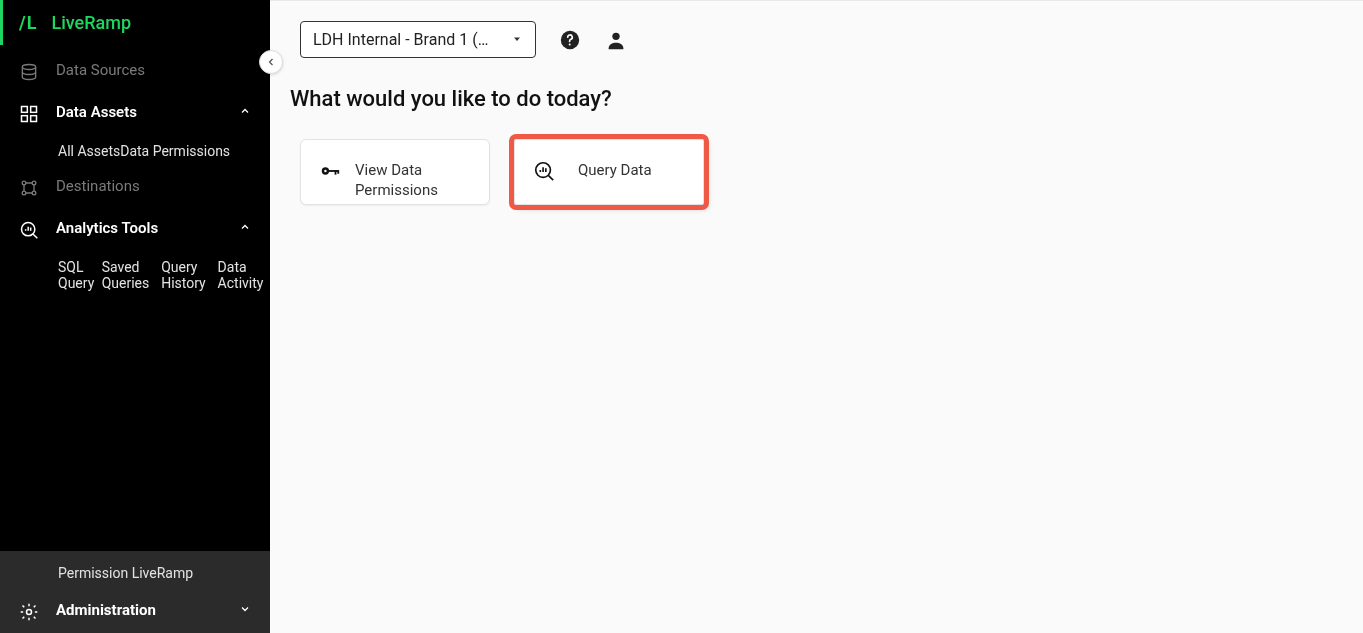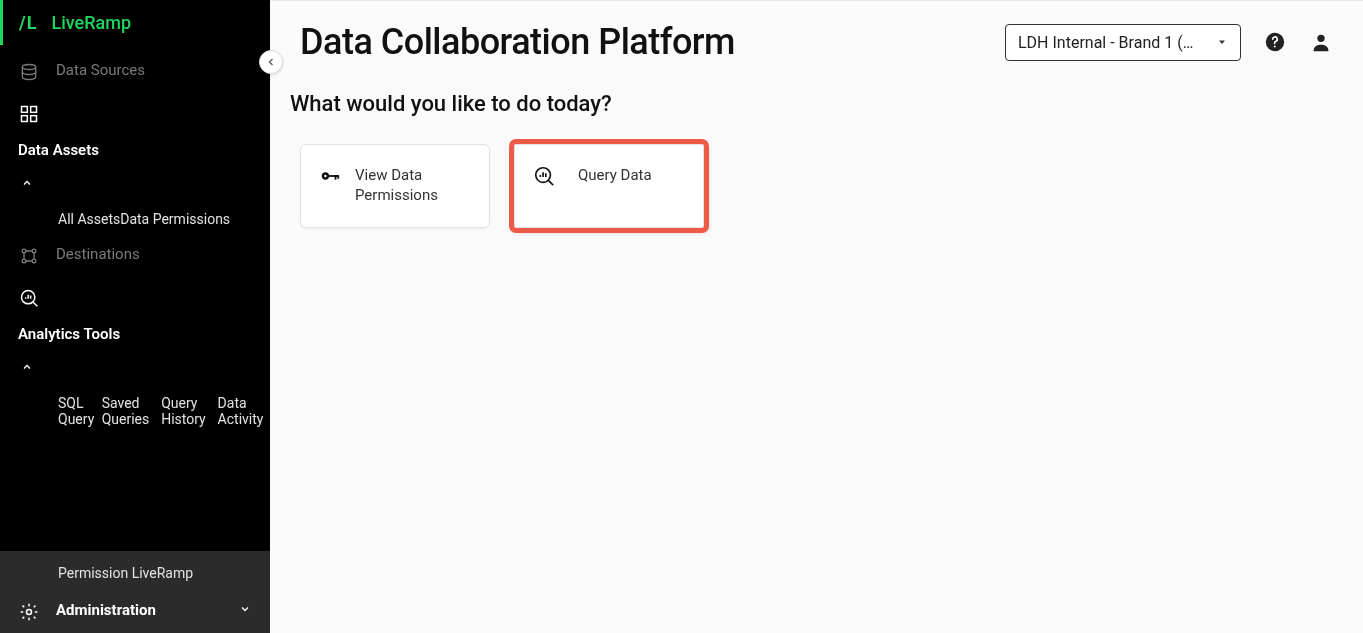--- a/index.html
+++ b/index.html
@@ -20,21 +20,21 @@
   }
   .brand .brand-name { color:#1ed760; font-size:18px; font-weight:500; }
 
   .nav { flex:1; overflow-y:auto; padding-top:6px; }
   .nav-item {
     display:flex; align-items:flex-start; gap:16px;
     padding:10px 16px 10px 18px; cursor:pointer;
     font-size:15px; color:#bfbfbf;
   }
   .nav-item.disabled { color:#7a7a7a; }
-  .nav-item.active { color:#fff; font-weight:600;flex-direction:column; }
+  .nav-item.active { color:#fff; font-weight:600; }
   .nav-item .label { flex:1; }
   .nav-item .chev { width:18px; text-align:center; color:#fff; }
   .nav-icon { width:22px; height:22px; display:flex; align-items:center; justify-content:center; flex:0 0 22px; }
   .nav-icon svg { stroke:currentColor; fill:none; }
 
   .nav-sub { padding-left:58px; display:flex; flex-direction:row; }
   .nav-sub-item { padding:8px 0; font-size:14px; color:#e2e2e2; cursor:pointer; }
 
   .sidebar-bottom { background:#2b2b2b; }
   .sidebar-bottom .nav-sub { padding-top:6px; padding-bottom:2px; }
@@ -67,21 +67,21 @@
     display:flex; align-items:center; justify-content:space-between; gap:18px;
     background:#fff; cursor:pointer;
   }
   .org-select .sel-text { white-space:nowrap; overflow:hidden; text-overflow:ellipsis; max-width:180px; }
   .hdr-icon { width:24px; height:24px; display:flex; align-items:center; justify-content:center; cursor:pointer; color:#222; }
 
   .subheading { font-size:22px; color:#111; padding:20px 20px 10px; font-weight:500; }
 
   .cards { display:flex; gap:24px; padding:18px 30px; }
   .card {
-    width:190px; height:84px; background:#fff; border:1px solid #e2e2e2; border-radius:6px;
+    width:190px; height:66px; background:#fff; border:1px solid #e2e2e2; border-radius:6px;
     display:flex; align-items:flex-start; gap:14px; padding:20px 16px 16px 18px;
     box-shadow:0 1px 2px rgba(0,0,0,.06); cursor:pointer;
   }
   .card .card-icon { width:22px; height:22px; display:flex; align-items:center; justify-content:center; color:#111; flex:0 0 22px; }
   .card .card-label { font-size:15px; color:#333; line-height:1.35; }
 
   .card.highlight {
     outline:5px solid #ef5a46; outline-offset:0; border-radius:2px;
     box-shadow:3px 3px 6px rgba(0,0,0,.25);
     gap:23px;
@@ -189,21 +189,20 @@
 </nav>
 
 <div class="collapse-toggle">
   <svg width="12" height="12" viewBox="0 0 24 24" stroke-width="2.5" fill="none">
       <polyline points="15 18 9 12 15 6"></polyline>
     </svg>
 </div>
 
 <main class="main">
   <div class="main-header">
-    <h1 class="page-title">Data Collaboration Platform</h1>
     <div class="header-right">
       <div class="org-select">
         <span class="sel-text">LDH Internal - Brand 1 (st…</span>
         <span>
           <svg width="12" height="12" viewBox="0 0 24 24" fill="#333">
               <polygon points="6,9 18,9 12,16"></polygon>
             </svg>
         </span>
       </div>
       <span class="hdr-icon">

